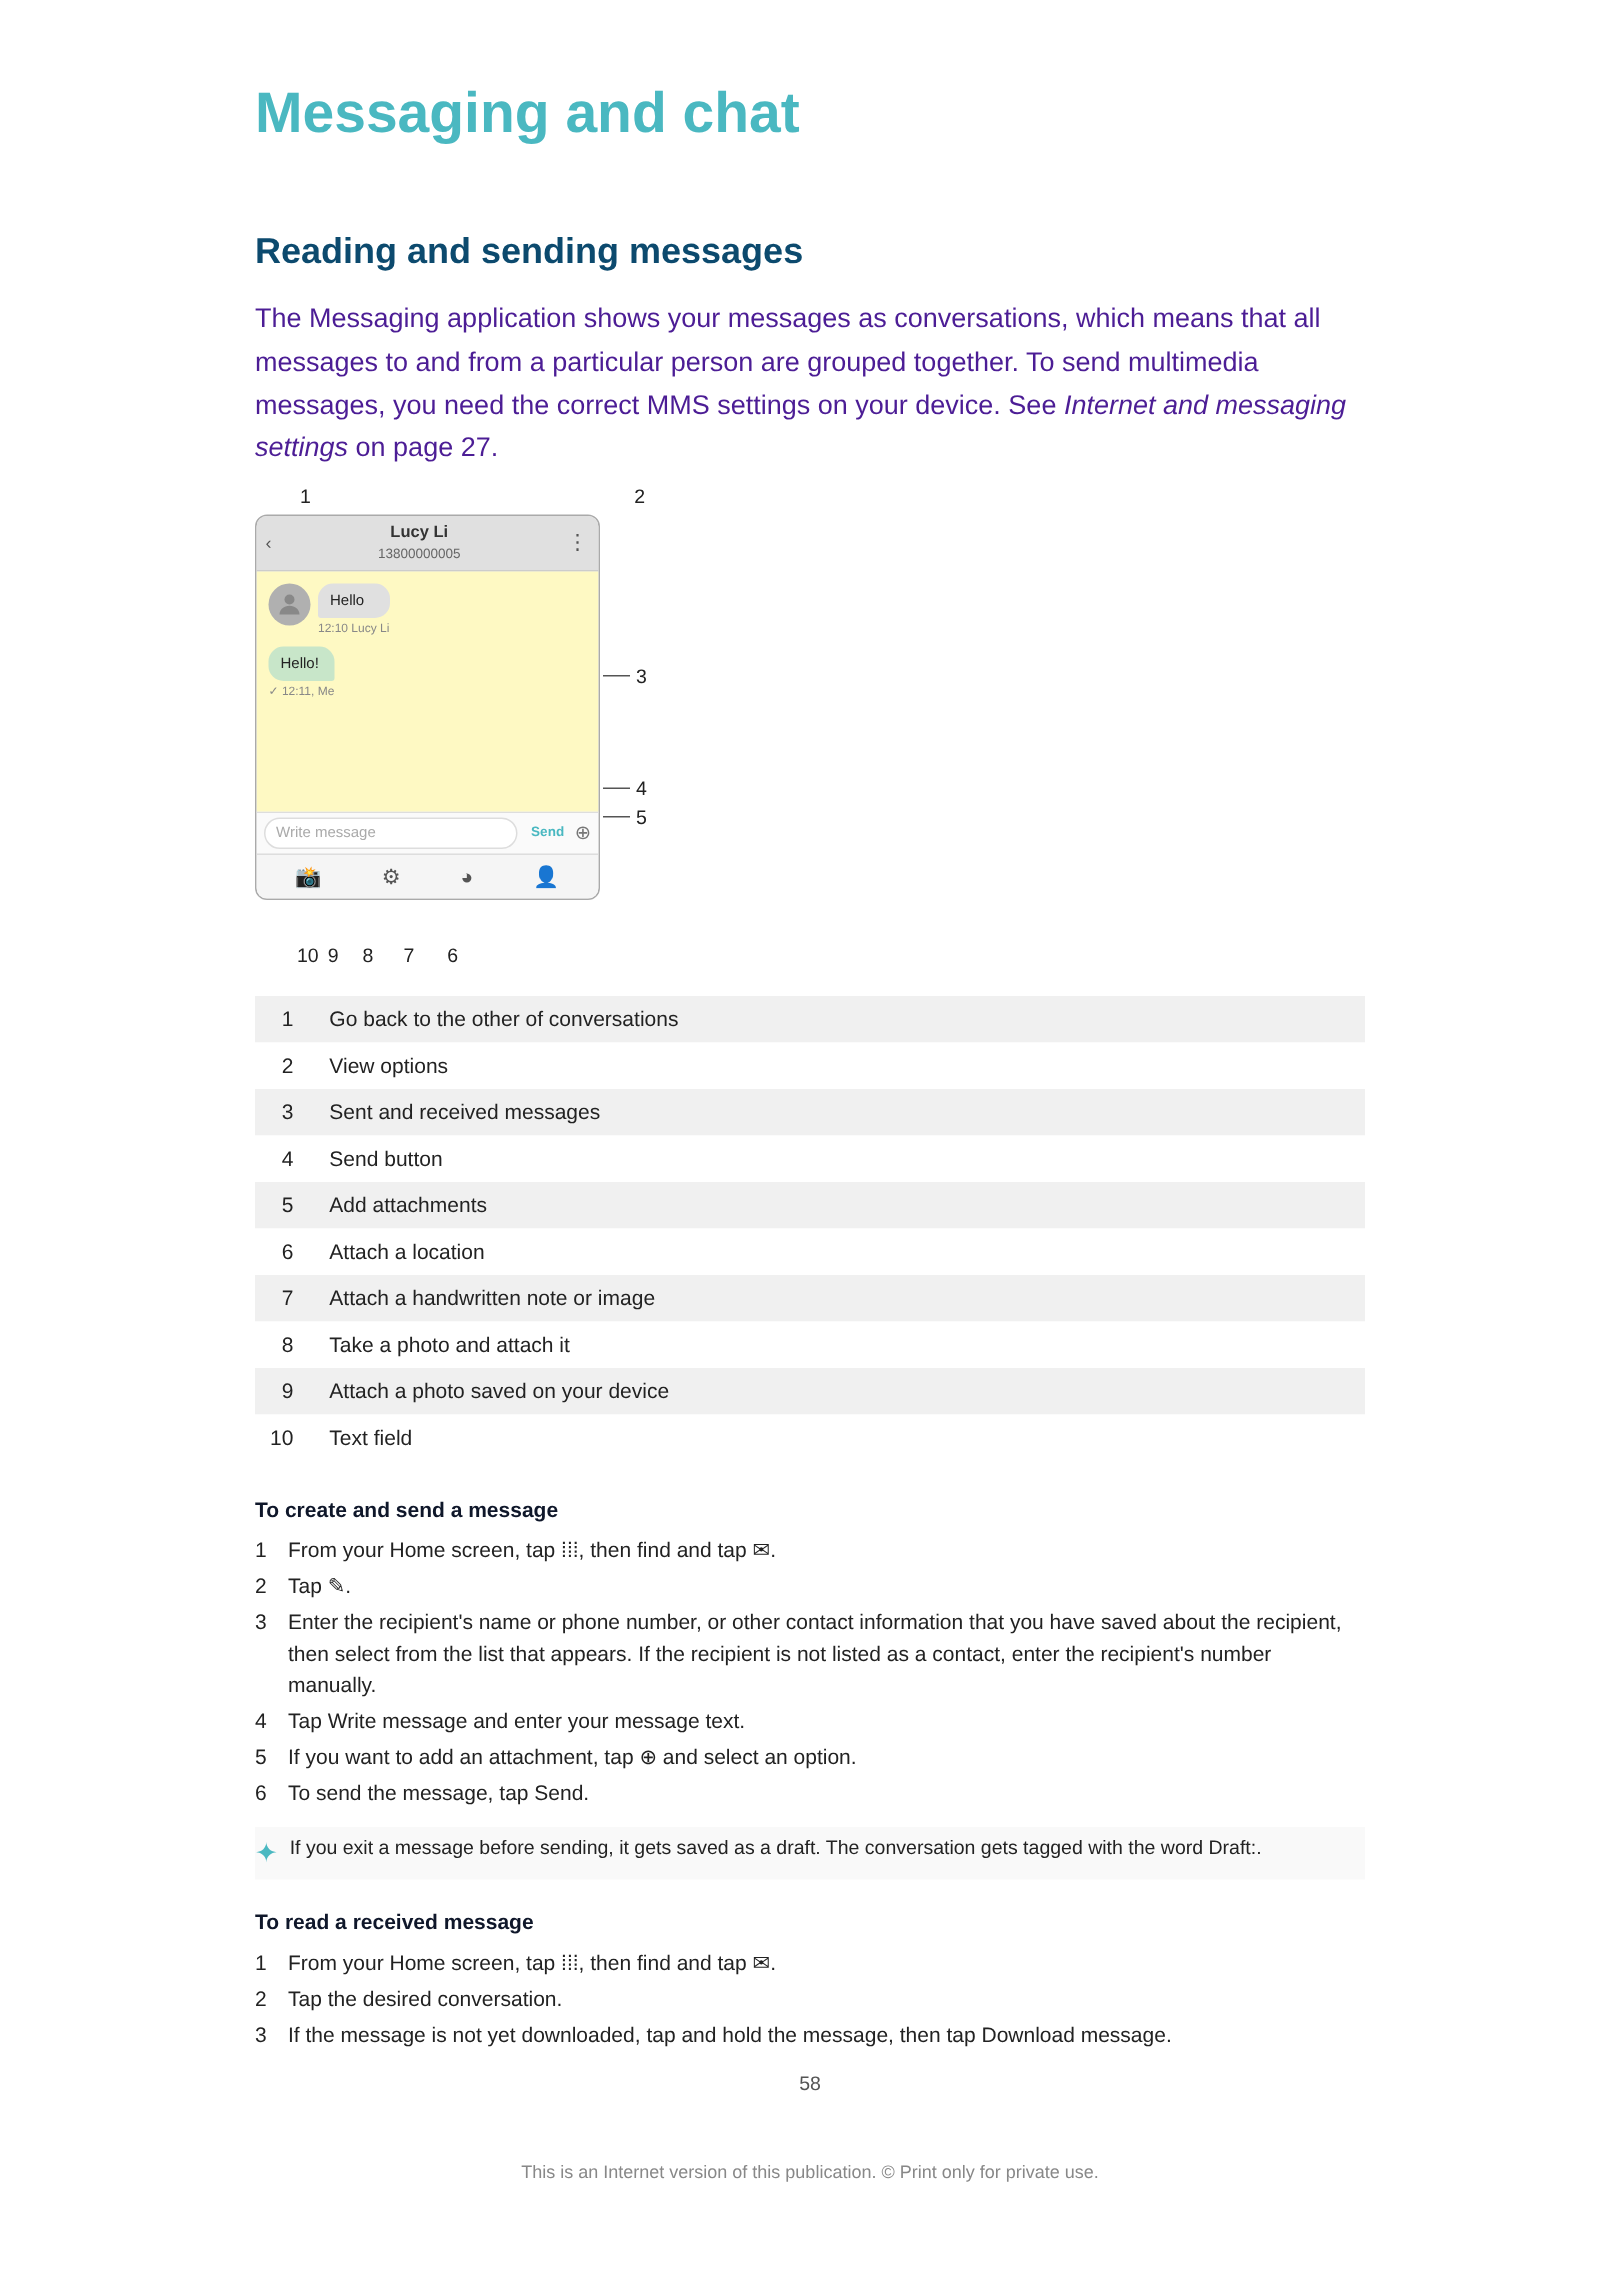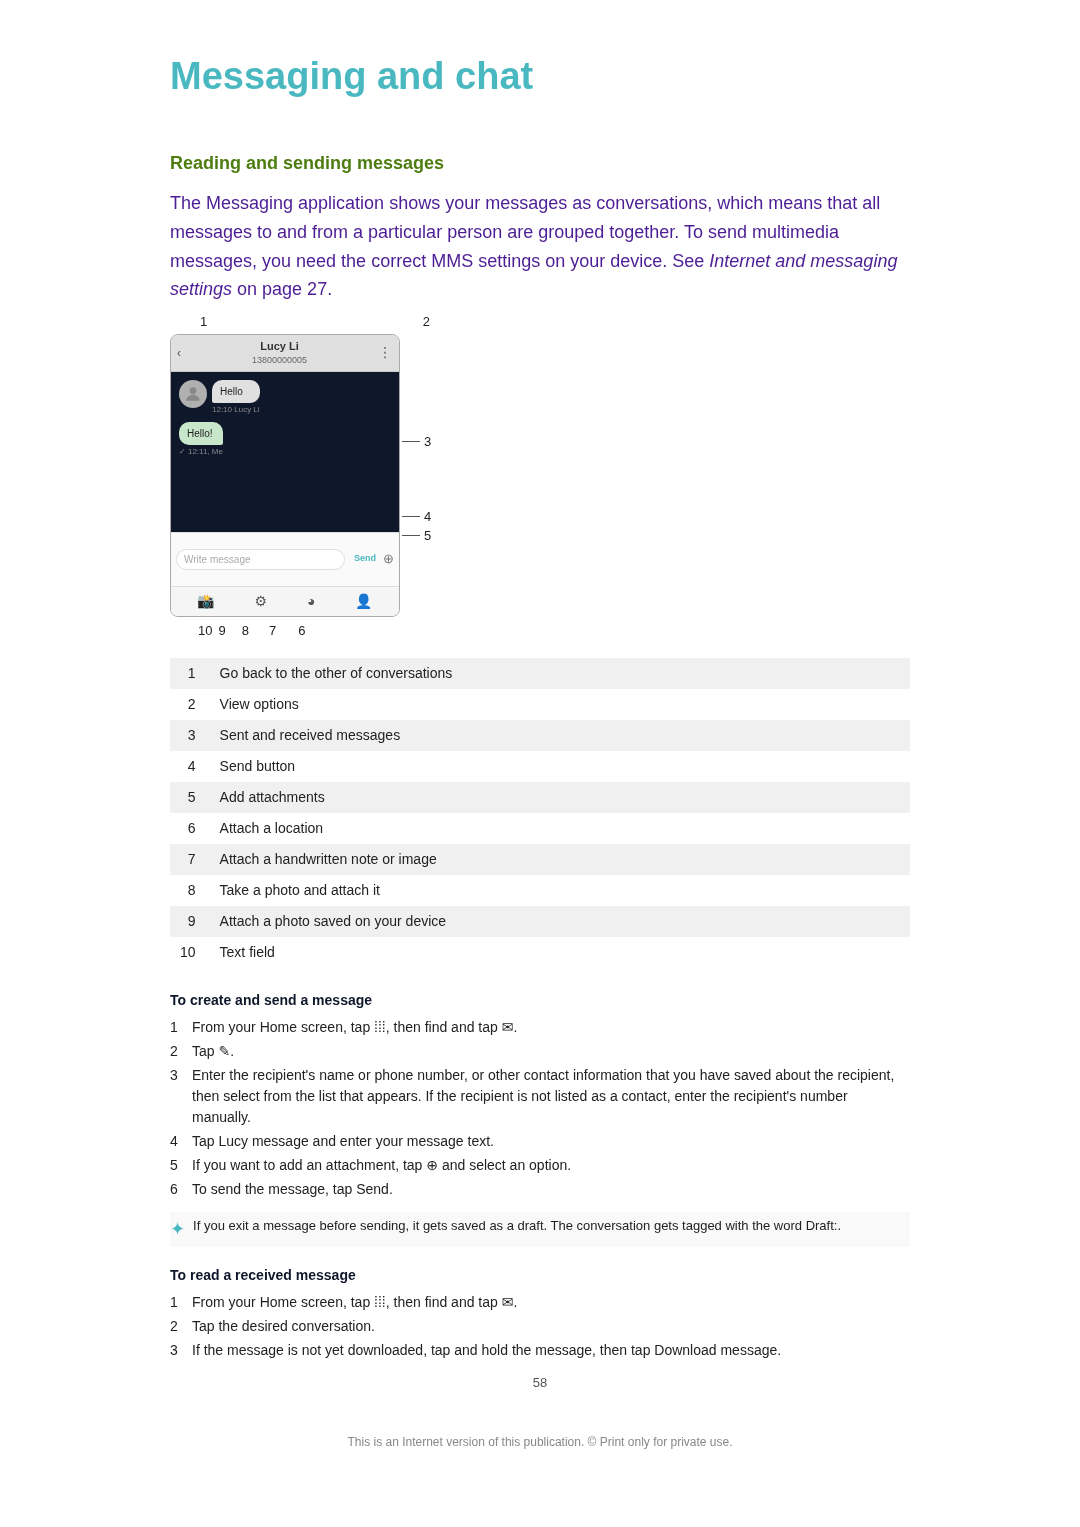--- a/index.html
+++ b/index.html
@@ -16,23 +16,23 @@
       padding: 48px 60px 60px 60px;
     }
     h1.title {
       font-size: 38px;
       font-weight: bold;
       color: #4ab8c1;
       margin-bottom: 32px;
       font-family: Arial, Helvetica, sans-serif;
     }
     h2.section-title {
-      font-size: 18px;
+      font-size: 24px;
       font-weight: bold;
-      color: #4d7c0f;
+      color: #0c4a6e;
       margin-bottom: 12px;
       border-bottom: none;
       margin-top: 45px;
     }
     .intro-text {
       font-size: 18px;
       line-height: 1.6;
       margin-bottom: 8px;
       color: #4c1d95;
     }
@@ -77,21 +77,21 @@
     }
     .device-statusbar .contact-name {
       font-weight: bold;
       font-size: 11px;
     }
     .device-statusbar .contact-num {
       font-size: 9px;
       color: #666;
     }
     .device-chat-area {
-      background: #0f172a;
+      background: #fef9c3;
       min-height: 160px;
       padding: 8px 8px 4px 8px;
       position: relative;
     }
     .chat-bubble-received {
       display: flex;
       align-items: flex-start;
       margin-bottom: 6px;
     }
     .avatar-circle {
@@ -139,21 +139,21 @@
     .bubble-sent-meta {
       font-size: 8px;
       color: #888;
       text-align: right;
       margin-top: 1px;
     }
     .device-input-row {
       border-top: 1px solid #ddd;
       display: flex;
       align-items: center;
-      padding: 16px 5px;
+      padding: 3px 5px;
       background: #fafafa;
     }
     .device-input-field {
       flex: 1;
       font-size: 10px;
       color: #aaa;
       background: #fff;
       border: 1px solid #ddd;
       border-radius: 12px;
       padding: 2px 7px;
@@ -440,21 +440,21 @@
       <li>
         <span class="step-num">2</span>
         <span class="step-text">Tap ✎.</span>
       </li>
       <li>
         <span class="step-num">3</span>
         <span class="step-text">Enter the recipient's name or phone number, or other contact information that you have saved about the recipient, then select from the list that appears. If the recipient is not listed as a contact, enter the recipient's number manually.</span>
       </li>
       <li>
         <span class="step-num">4</span>
-        <span class="step-text">Tap Lucy message and enter your message text.</span>
+        <span class="step-text">Tap Write message and enter your message text.</span>
       </li>
       <li>
         <span class="step-num">5</span>
         <span class="step-text">If you want to add an attachment, tap ⊕ and select an option.</span>
       </li>
       <li>
         <span class="step-num">6</span>
         <span class="step-text">To send the message, tap Send.</span>
       </li>
     </ol>

